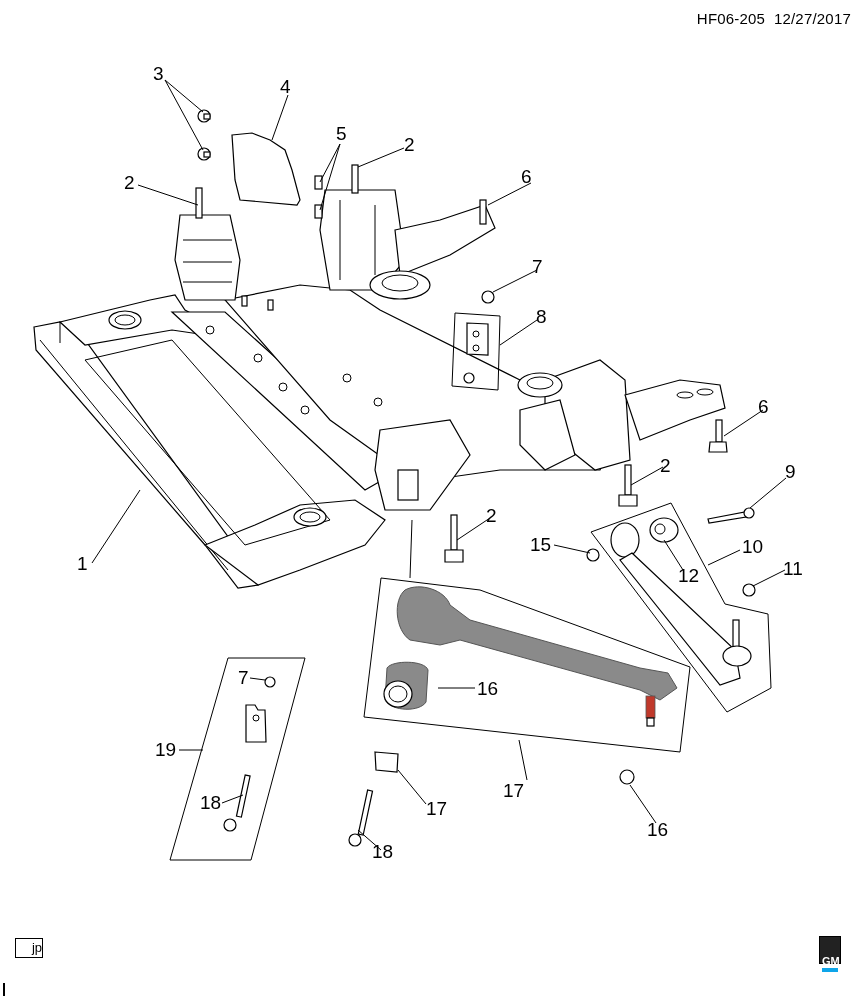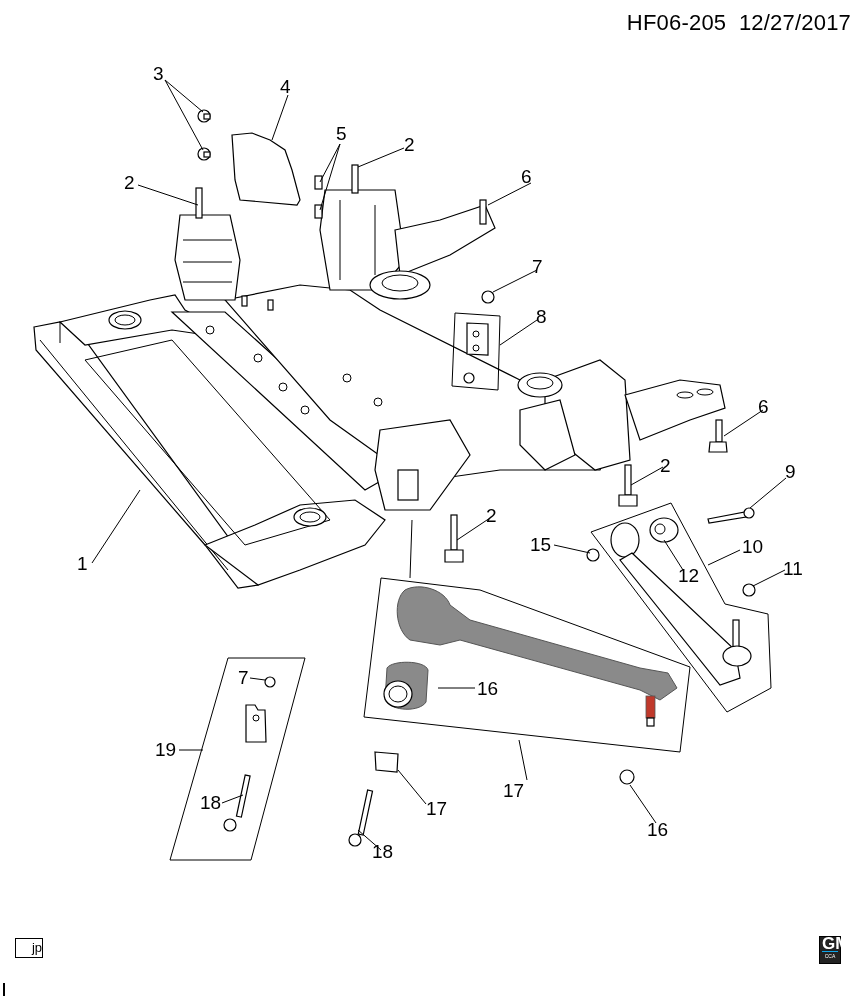--- a/index.html
+++ b/index.html
@@ -1,29 +1,29 @@
 <!DOCTYPE html>
 <html><head>
 <meta charset="utf-8">
 <style>
   html, body { margin:0; padding:0; background:#ffffff; }
   body { width:867px; height:999px; position:relative; overflow:hidden;
          font-family:"Liberation Sans", sans-serif; color:#000; }
-  #header-code { position:absolute; top:10px; right:16px; font-size:22px; letter-spacing:0.2px; }
+  #header-code { position:absolute; top:10px; right:16px; font-size:15px; letter-spacing:0.2px; }
   #diagram { position:absolute; left:0; top:0; }
   .callout { font-size:19px; font-family:"Liberation Sans", sans-serif; fill:#000; }
   .ln { stroke:#000; stroke-width:1; fill:none; }
   .part { stroke:#000; stroke-width:1.2; fill:#fff; }
   .partg { stroke:#555; stroke-width:1; fill:#8a8a8a; }
   #jp-badge { position:absolute; left:15px; top:938px; width:26px; height:18px; border:1.5px solid #000;
               font-size:13px; text-align:right; line-height:17px; }
   #cursor-mark { position:absolute; left:3px; top:983px; width:1.5px; height:13px; background:#000; }
   #gm-logo { position:absolute; left:819px; top:936px; width:20px; height:26px; background:#222;
              border:1px solid #000; color:#fff; text-align:center; }
-  #gm-logo .gm { font-size:17px; font-weight:bold; line-height:14px; display:block; border-bottom:1px solid #0ea5e9; margin:0 2px 0 2px; }
+  #gm-logo .gm { font-size:11px; font-weight:bold; line-height:14px; display:block; border-bottom:4px solid #0ea5e9; margin:17px 2px 0 2px; }
   #gm-logo .cca { font-size:5px; line-height:8px; display:block; }
 </style>
 </head>
 <body>
 
 <div id="header-code">
   <span>HF06-205</span>&nbsp;&nbsp;<span>12/27/2017</span>
 </div>
 
 <svg id="diagram" width="867" height="999" viewBox="0 0 867 999">

